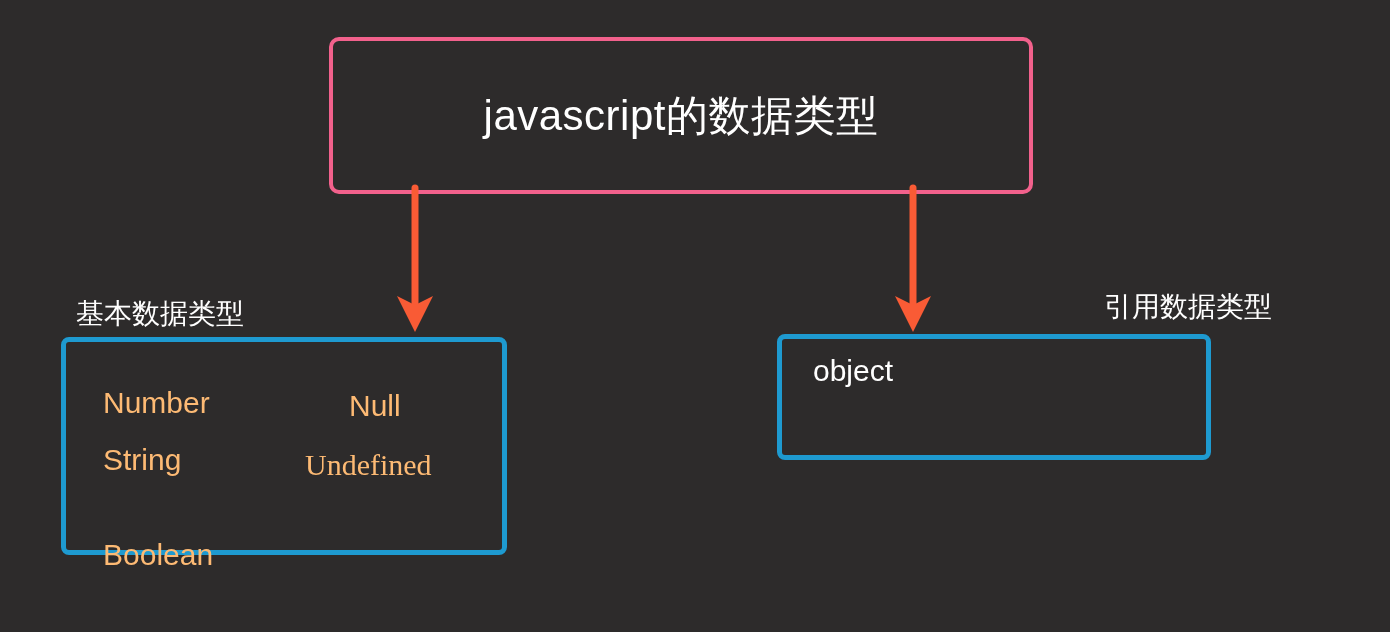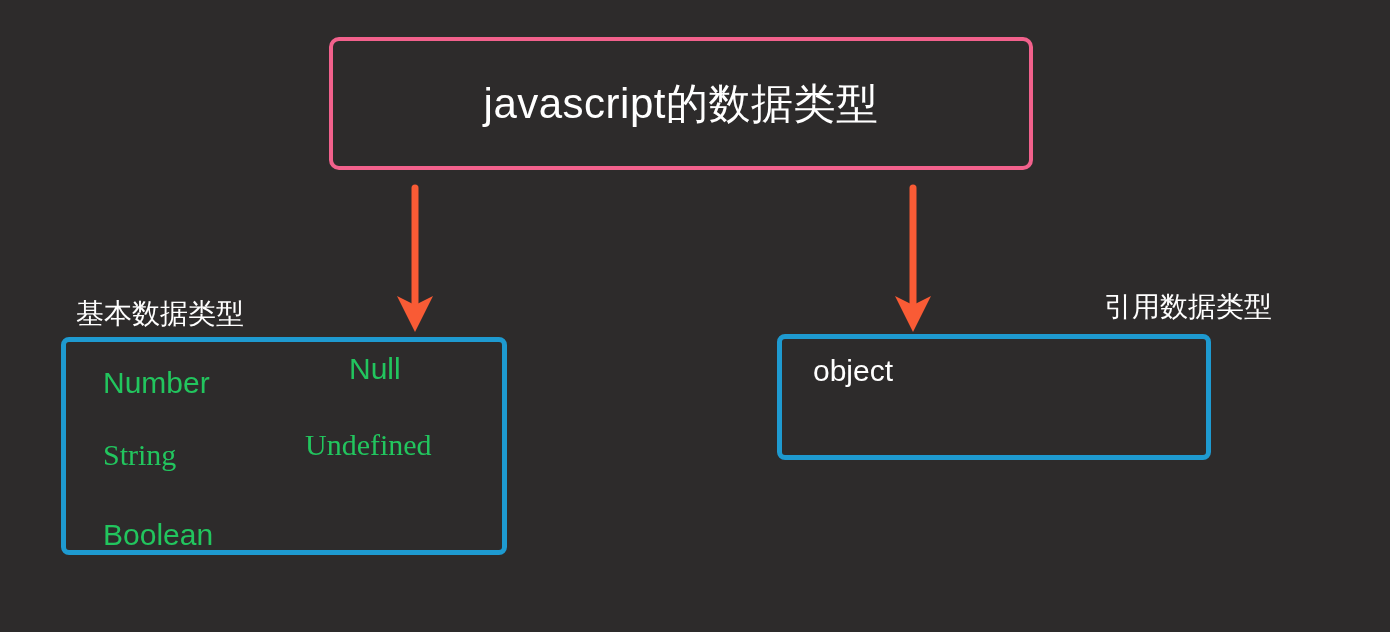--- a/index.html
+++ b/index.html
@@ -18,21 +18,21 @@
     background: #2d2b2b;
     overflow: hidden;
   }
 
   
   #title-box {
     position: absolute;
     left: 329px;
     top: 37px;
     width: 704px;
-    height: 133px;
+    height: 157px;
     border: 4px solid #f2618c;
     border-radius: 10px;
     box-sizing: border-box;
     display: flex;
     align-items: center;
     justify-content: center;
   }
   #title-text {
     color: #ffffff;
     font-size: 42px;
@@ -77,33 +77,34 @@
   #box-reference {
     left: 777px;
     top: 334px;
     width: 434px;
     height: 126px;
   }
 
   
   .type-item {
     position: absolute;
-    color: #22c55e;
+    color: #fdba74;
     font-size: 30px;
     line-height: 1;
     white-space: nowrap;
+    margin-top: 20px;
   }
   .col-left  { left: 103px; }
   .col-right { }
 
   #item-number    { top: 368px; }
-  #item-string    { top: 440px; font-family: Liberation Serif, serif; }
+  #item-string    { top: 425px; }
   #item-boolean   { top: 520px; }
 
-  #item-null      { left: 349px; top: 354px; }
+  #item-null      { left: 349px; top: 371px; }
   #item-undefined { left: 305px; top: 430px; font-family: Liberation Serif, serif; }
 
   #item-object {
     position: absolute;
     left: 813px;
     top: 356px;
     color: #ffffff;
     font-size: 30px;
     line-height: 1;
     white-space: nowrap;

